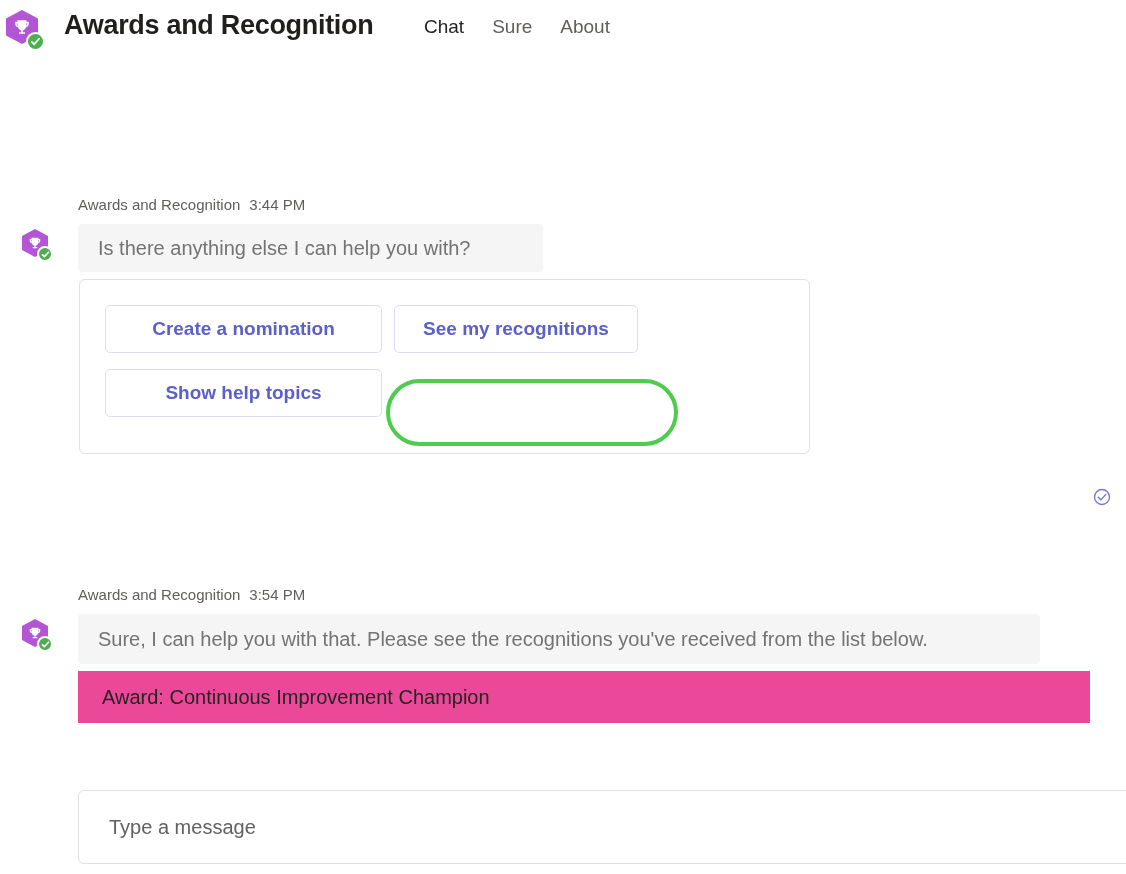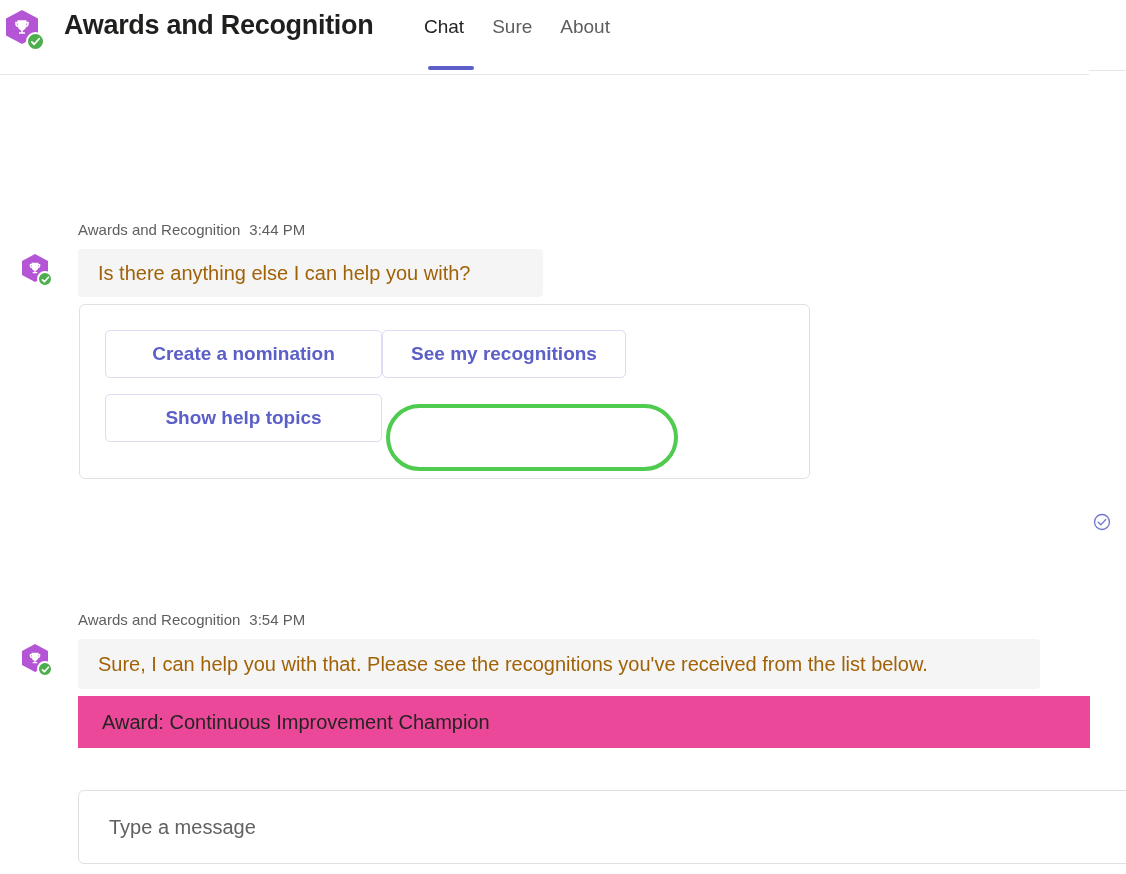--- a/index.html
+++ b/index.html
@@ -93,21 +93,21 @@
     position: absolute;
     left: 428px; top: 66px;
     width: 46px; height: 4px;
     border-radius: 2px;
     background: #5b5fc7;
   }
 
   
   .chat-body {
     position: absolute;
-    top: 91px; left: 0;
+    top: 66px; left: 0;
     width: 1126px; height: 700px;
     background: #ffffff;
   }
 
   .msg-group { position: absolute; }
 
   .msg-meta {
     position: absolute;
     font-size: 15px;
     color: #605e5c;
@@ -126,21 +126,21 @@
     left: 15px; top: 17px;
     width: 16px; height: 16px;
     border-width: 2px;
   }
 
   .bubble {
     position: absolute;
     background: #f5f5f5;
     border-radius: 4px;
     font-size: 20px;
-    color: #a16207;
+    color: #737373;
     display: flex;
     align-items: center;
     padding: 0 20px;
     white-space: nowrap;
     overflow: hidden;
     text-align: center;
   }
 
   .bubble-plain {
     position: absolute;
@@ -161,21 +161,21 @@
     border: 1px solid #e1e1e1;
     border-radius: 6px;
     box-shadow: 0 0 0 rgba(0,0,0,0);
   }
   .card-buttons {
     position: absolute;
     left: 25px; top: 25px;
     display: grid;
     grid-template-columns: 277px 244px;
     grid-auto-rows: 48px;
-    gap: 16px 0;
+    gap: 16px 12px;
   }
   .action-btn {
     border: 1px solid #dcdcf2;
     border-radius: 5px;
     background: #ffffff;
     color: #5b5fc7;
     font-size: 19px;
     font-weight: bold;
     font-family: "Liberation Sans", sans-serif;
     display: flex;

